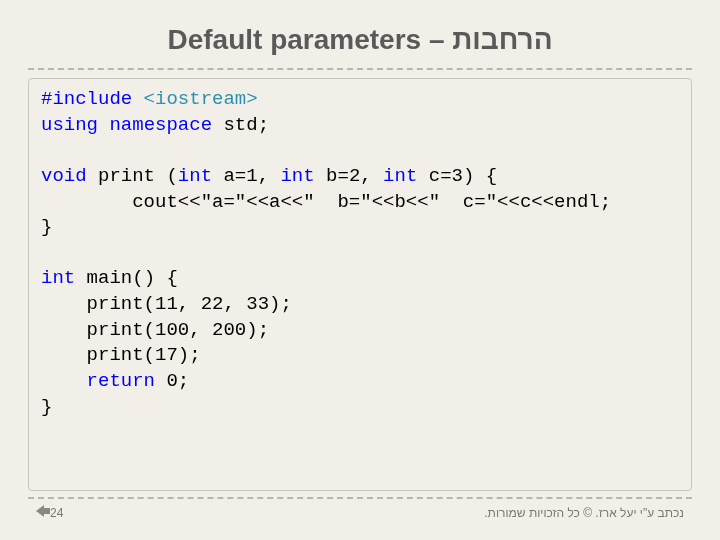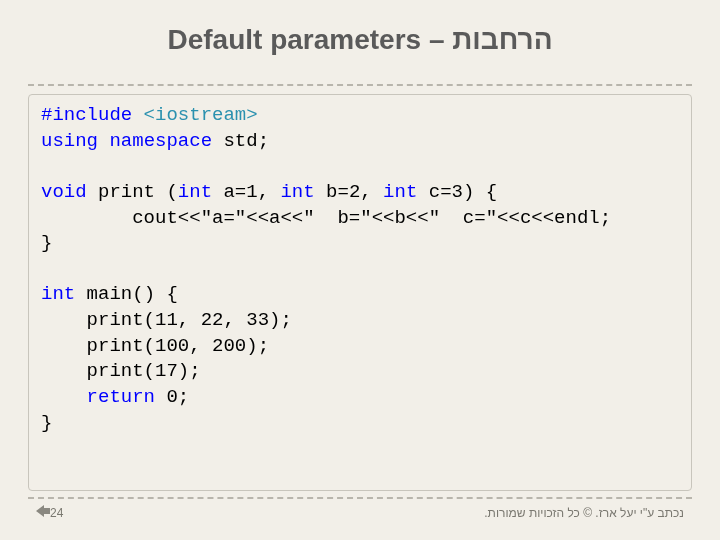--- a/index.html
+++ b/index.html
@@ -16,21 +16,21 @@
     height: 100%;
     padding: 24px 28px 20px 28px;
     display: flex;
     flex-direction: column;
   }
   .title {
     font-size: 28px;
     font-weight: bold;
     color: #5a5a5a;
     text-align: center;
-    margin-bottom: 28px;
+    margin-bottom: 12px;
   }
   .divider {
     border: none;
     border-top: 2px dashed #b8b5ac;
     margin-bottom: 8px;
   }
   .code-box {
     border: 1px solid #c8c5bc;
     border-radius: 4px;
     padding: 8px 12px;

